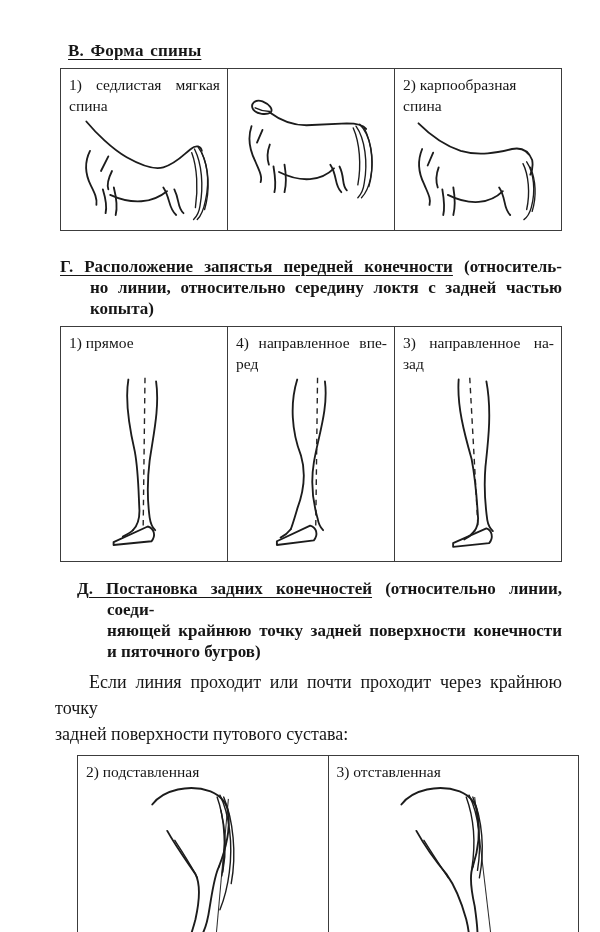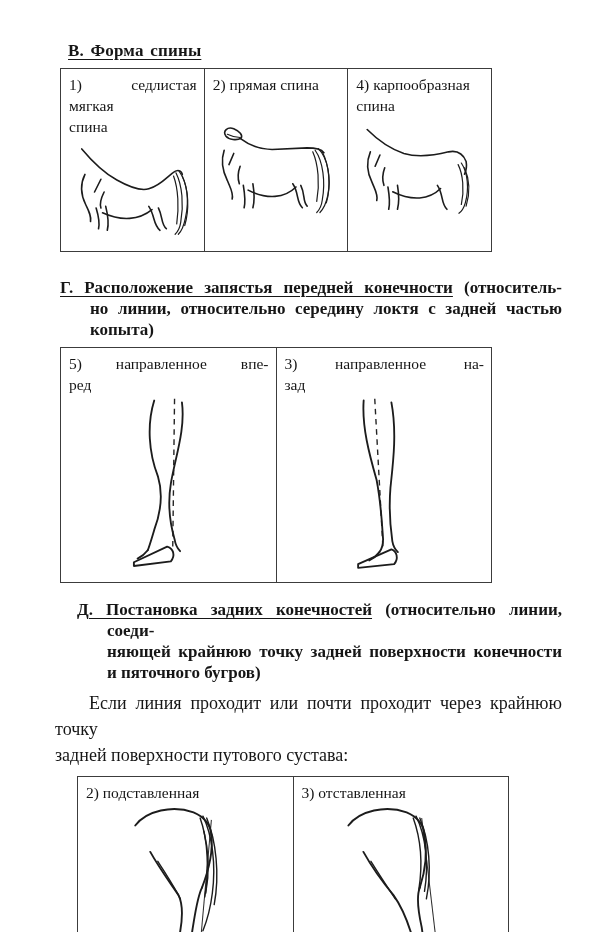--- a/index.html
+++ b/index.html
@@ -19,21 +19,21 @@
   .hang{padding-left:30px;margin-bottom:7px;}
   .hl{min-height:21px;}
   .hl1{text-indent:-30px;}
   .j{text-align:justify;text-align-last:justify;}
 
   
   .para{font-size:18px;line-height:26px;margin:3px 0 8px 0;}
   .pl1{text-indent:34px;}
 
   
-  .sect{margin-left:22px;width:432px;}
+  .sect{margin-left:22px;width:502px;}
   .tbl{display:flex;border:1.6px solid #3c3c3c;background:#fff;box-sizing:border-box;}
   .cell{flex:1 1 0;min-width:0;border-left:1.4px solid #3c3c3c;padding:5px 7px 4px 8px;box-sizing:border-box;}
   .cell:first-child{border-left:none;}
   .cl{font-size:15.5px;line-height:21px;white-space:nowrap;}
   .cl.j{white-space:normal;}
   .fig{display:flex;justify-content:center;align-items:flex-end;}
   .sect-g{margin-top:25px;}
   .sect-d{margin-top:16px;margin-left:17px;}
 
   svg{display:block;}
@@ -73,21 +73,20 @@
               <path class="ln" d="M44,60 C40,68 38,74 40,80"></path>
               <path class="ln" d="M34,80 C37,90 39,98 37,106"></path>
               <path class="ln" d="M46,78 C49,90 50,100 48,108"></path>
               <path class="ln" d="M42,86 C66,97 88,95 104,82"></path>
               <path class="ln" d="M100,78 C108,90 105,100 114,108"></path>
               <path class="ln" d="M112,80 C118,92 115,100 122,106"></path>
             </svg>
           </div>
         </div>
         <div class="cell">
-          <div class="cl">2) прямая спина</div>
           <div class="cl">&nbsp;</div>
           <div class="fig">
             <svg width="150" height="110" viewBox="0 0 160 120">
               <path class="ln" d="M16,16 C12,10 18,4 26,7 C33,10 38,15 35,19 C30,22 20,21 16,16 Z"></path>
               <path class="tl" d="M18,14 C24,17 30,18 34,18"></path>
               <path class="ln" d="M34,19 C46,28 58,33 74,33 L118,31 C128,31 136,33 139,37"></path>
               <path class="tl" d="M132,32 C144,44 148,68 144,90 C142,100 138,108 134,112"></path>
               <path class="tl" d="M128,34 C138,48 141,74 137,96 C136,104 133,109 130,112"></path>
               <path class="tl" d="M137,36 C146,54 148,80 142,100"></path>
               <path class="tl" d="M125,36 C132,52 134,76 130,98"></path>
@@ -96,21 +95,21 @@
               <path class="ln" d="M34,54 C31,62 31,70 33,76"></path>
               <path class="ln" d="M38,78 C40,90 41,98 39,106"></path>
               <path class="ln" d="M50,76 C52,88 52,98 50,106"></path>
               <path class="ln" d="M44,84 C68,96 90,94 104,80"></path>
               <path class="ln" d="M100,76 C108,88 104,98 112,106"></path>
               <path class="ln" d="M110,78 C116,90 112,98 118,104"></path>
             </svg>
           </div>
         </div>
         <div class="cell">
-          <div class="cl">4) карпообразная</div>
+          <div class="cl">2) карпообразная</div>
           <div class="cl">спина</div>
           <div class="fig">
             <svg width="150" height="110" viewBox="0 0 160 120">
               <path class="ln" d="M14,8 C26,20 42,32 60,38 C80,44 100,40 116,36 C126,34 134,38 138,48 C139,54 138,60 136,64"></path>
               <path class="tl" d="M132,50 C140,62 142,82 137,100 C135,107 132,111 129,113"></path>
               <path class="tl" d="M128,52 C134,64 136,84 132,102"></path>
               <path class="tl" d="M136,56 C142,70 143,88 138,104"></path>
               <path class="ln" d="M18,36 C13,48 14,62 20,74 C24,84 28,90 26,97"></path>
               <path class="ln" d="M30,40 L24,54"></path>
               <path class="ln" d="M36,56 C33,64 33,72 35,78"></path>
@@ -129,21 +128,34 @@
         <div class="hl hl1 j">
           <span class="u">Г. Расположение запястья передней конечности</span><span> (относитель-</span>
         </div>
         <div class="hl j">но линии, относительно середину локтя с задней частью</div>
         <div class="hl">копыта)</div>
       </div>
 
       <div class="sect">
         <div class="tbl">
           <div class="cell">
-            <div class="cl j">5) направленное впе-</div>
+            <div class="cl">1) прямое</div>
+            <div class="cl">&nbsp;</div>
+            <div class="fig">
+              <svg width="150" height="183" viewBox="0 0 160 198">
+                <path class="dash" d="M80,4 L78,168"></path>
+                <path class="ln" d="M62,6 C58,30 63,58 69,84 C73,106 73,130 74,148 C74,158 72,164 67,169"></path>
+                <path class="ln" d="M92,8 C96,36 89,66 85,94 C82,118 83,140 85,155 C86,162 88,166 91,169"></path>
+                <path class="ln" d="M67,169 C64,172 60,174 56,176"></path>
+                <path class="ln" d="M46,182 L83,165 C90,167 92,175 87,181 L46,185 Z"></path>
+              </svg>
+            </div>
+          </div>
+          <div class="cell">
+            <div class="cl j">4) направленное впе-</div>
             <div class="cl">ред</div>
             <div class="fig">
               <svg width="150" height="183" viewBox="0 0 160 198">
                 <path class="dash" d="M86,4 L84,170"></path>
                 <path class="ln" d="M64,6 C56,32 58,62 68,88 C74,108 70,130 64,146 C61,156 59,163 57,168"></path>
                 <path class="ln" d="M94,8 C98,38 86,70 82,96 C78,120 82,142 86,156 C87,162 89,166 92,169"></path>
                 <path class="ln" d="M57,168 C54,172 50,175 46,177"></path>
                 <path class="ln" d="M42,181 L78,164 C85,166 87,174 82,180 L42,185 Z"></path>
               </svg>
             </div>

